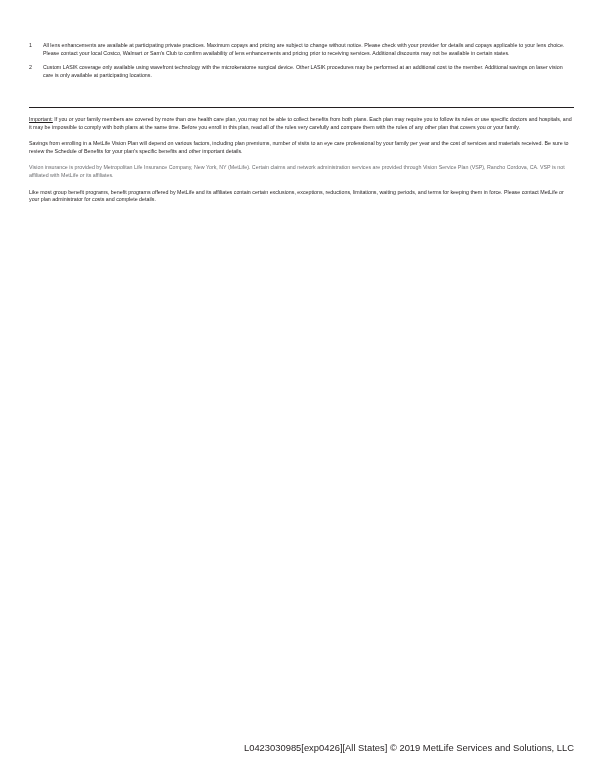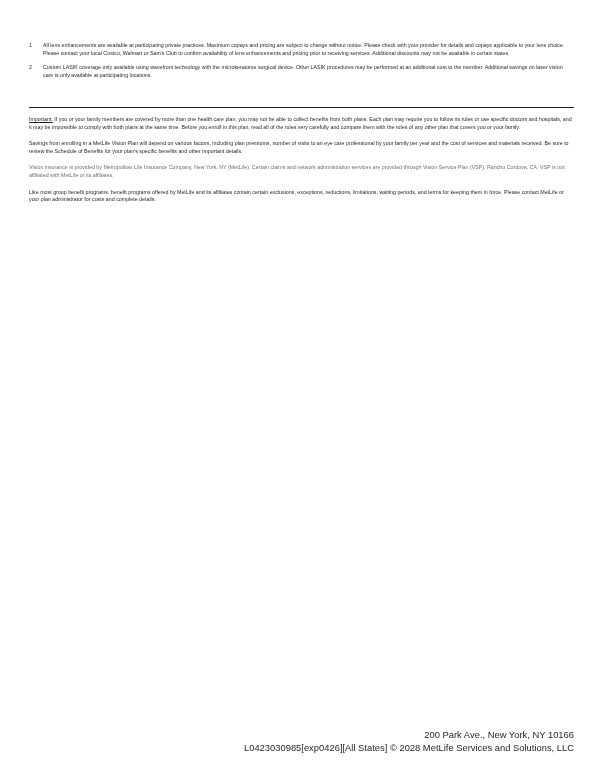--- a/index.html
+++ b/index.html
@@ -111,17 +111,16 @@
   <div class="divider"></div>
 
   <div class="disclosures">
     <div class="para"><span class="underline">Important:</span><span> If you or your family members are covered by more than one health care plan, you may not be able to collect benefits from both plans. Each plan may require you to follow its rules or use specific doctors and hospitals, and it may be impossible to comply with both plans at the same time. Before you enroll in this plan, read all of the rules very carefully and compare them with the rules of any other plan that covers you or your family.</span></div>
     <div class="para">Savings from enrolling in a MetLife Vision Plan will depend on various factors, including plan premiums, number of visits to an eye care professional by your family per year and the cost of services and materials received.  Be sure to review the Schedule of Benefits for your plan's specific benefits and other important details.</div>
     <div class="para gray">Vision insurance is provided by Metropolitan Life Insurance Company, New York, NY (MetLife). Certain claims and network administration services are provided through Vision Service Plan (VSP), Rancho Cordova, CA. VSP is not affiliated with MetLife or its affiliates.</div>
     <div class="para">Like most group benefit programs, benefit programs offered by MetLife and its affiliates contain certain exclusions, exceptions, reductions, limitations, waiting periods, and terms for keeping them in force. Please contact MetLife or your plan administrator for costs and complete details.</div>
   </div>
 
   <div class="footer">
-    <div class="footer-line">200 Park Ave., New York, NY 10166</div>
-    <div class="footer-line">L0423030985[exp0426][All States] © 2028 MetLife Services and Solutions, LLC</div>
+    <div class="footer-line">L0423030985[exp0426][All States] © 2019 MetLife Services and Solutions, LLC</div>
   </div>
 
 </div>
 
 </body></html>

